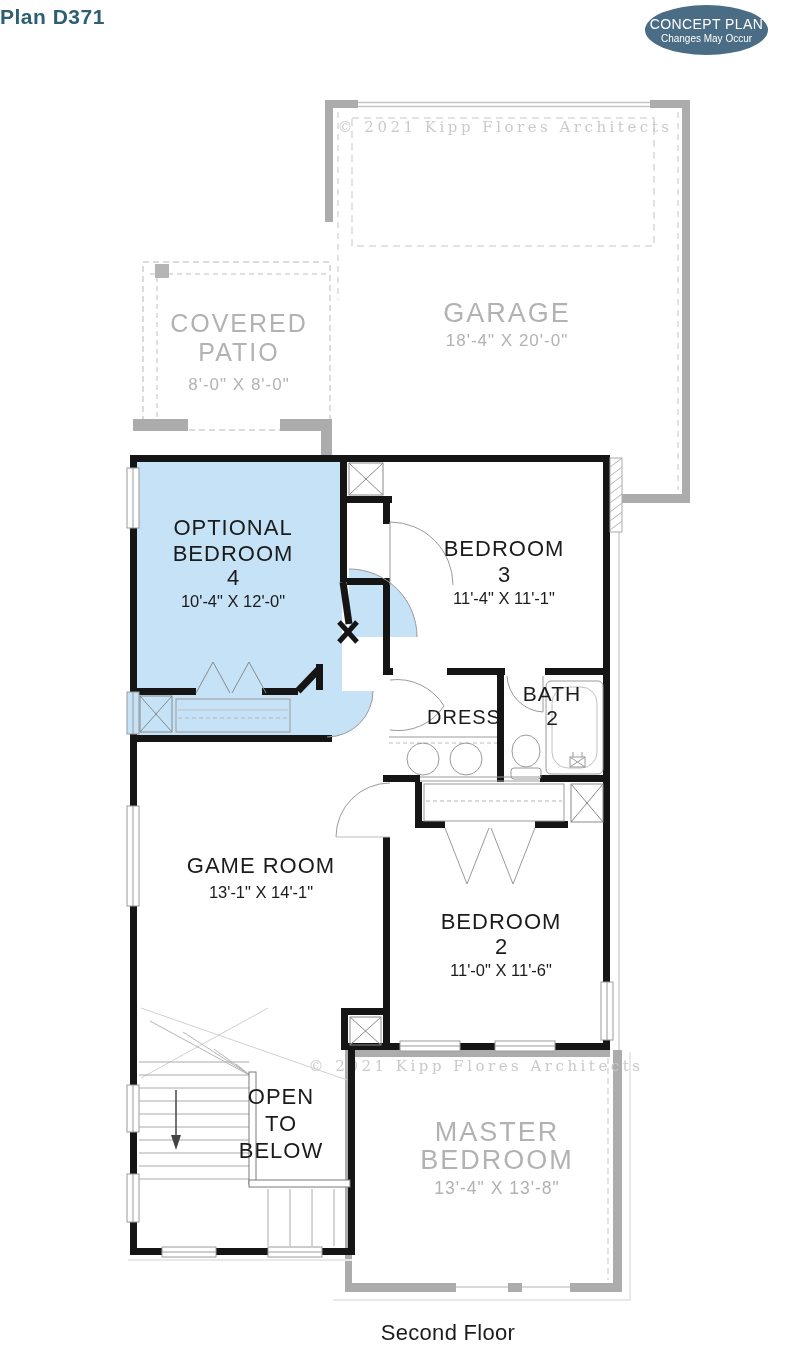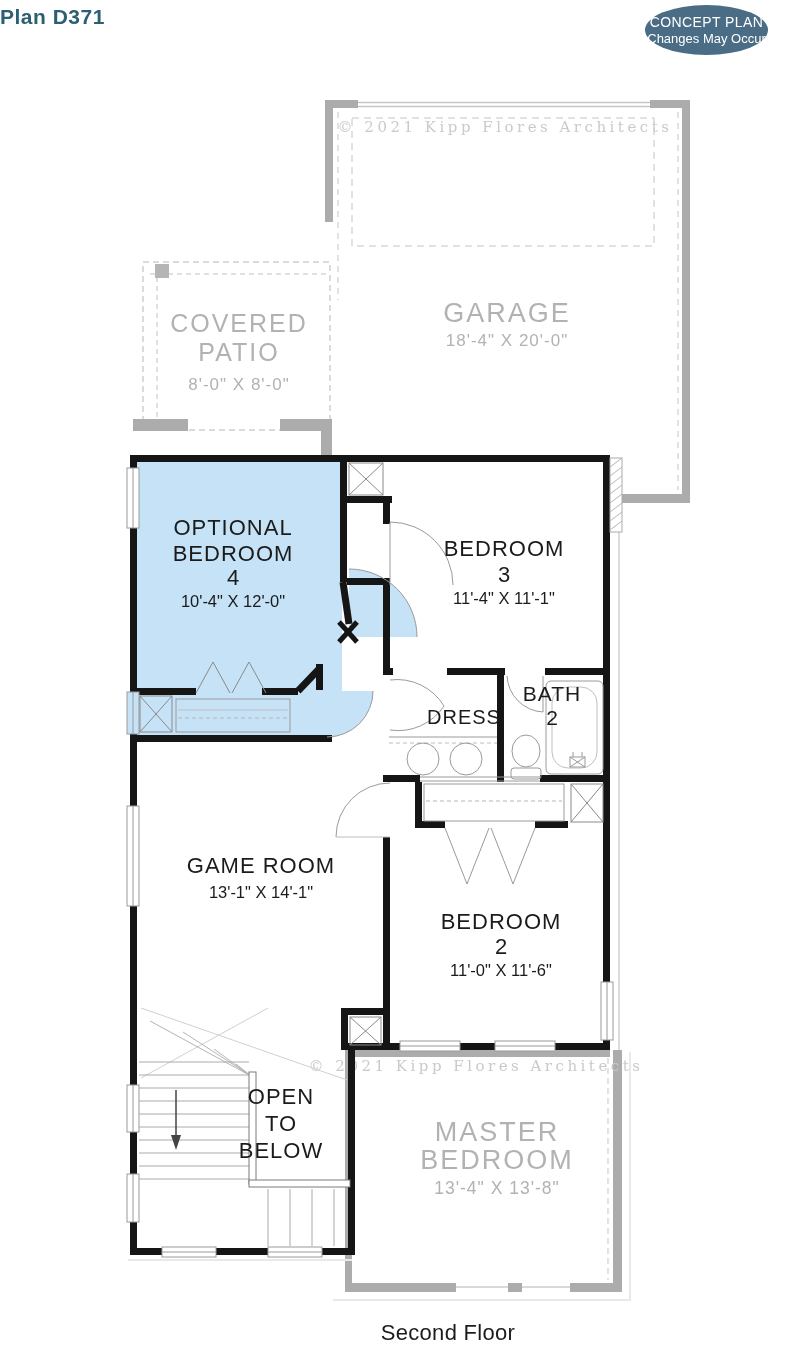--- a/index.html
+++ b/index.html
@@ -4,21 +4,21 @@
 <style>
   html,body{margin:0;padding:0;background:#fff;}
   body{width:800px;height:1349px;position:relative;font-family:"Liberation Sans",sans-serif;overflow:hidden;}
   .hdr{position:absolute;top:5px;left:0;width:671px;z-index:5;}
   .hdr .title{font-size:21px;font-weight:bold;color:#2D5F73;letter-spacing:.5px;}
   .hdr .subtitle{font-size:16px;color:#54808E;margin-top:0px;}
   .badge{position:absolute;left:645px;top:5px;width:123px;height:50px;border-radius:50%;
          background:#4A6C84;color:#fff;display:flex;flex-direction:column;align-items:center;
          justify-content:center;z-index:5;}
   .badge .b1{font-size:14px;letter-spacing:.4px;}
-  .badge .b2{font-size:13px;margin-top:1px;}
+  .badge .b2{font-size:10px;margin-top:1px;}
   .ftr{position:absolute;top:1320px;left:0;width:800px;text-align:center;z-index:5;padding-left:48px;}
   .ftr .flabel{font-size:22px;color:#1c1c1c;letter-spacing:.3px;}
   svg{position:absolute;left:0;top:0;}
   text{font-family:"Liberation Sans",sans-serif;}
   .wm{font-family:"DejaVu Serif",serif;}
 </style>
 </head>
 <body>
 
 <div class="hdr">

